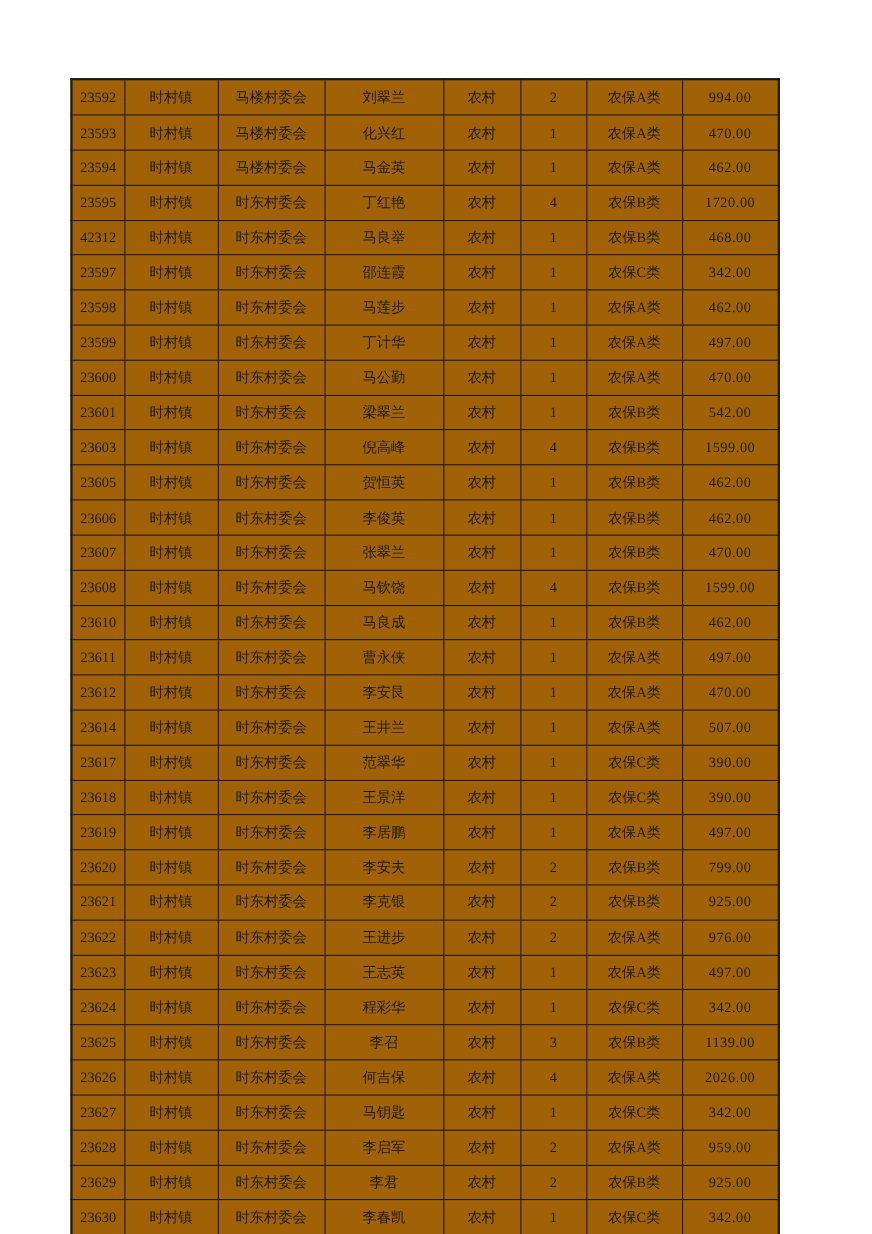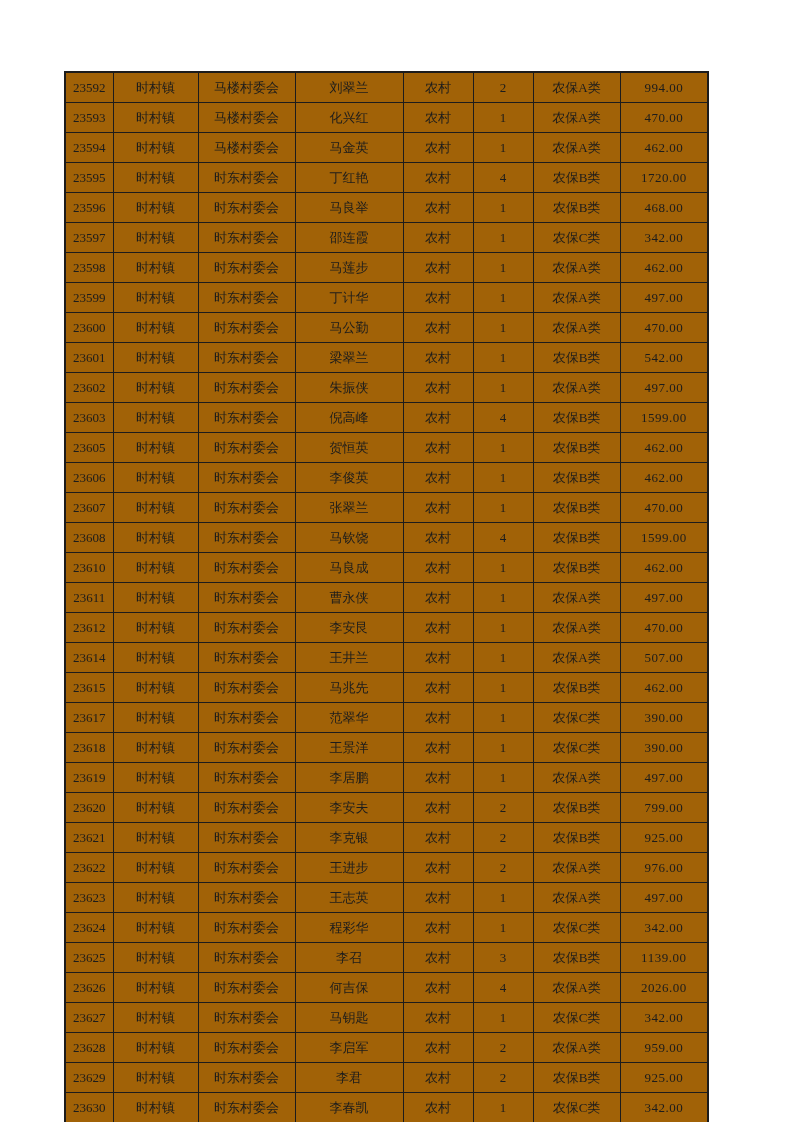--- a/index.html
+++ b/index.html
@@ -91,21 +91,21 @@
           <td>23595</td>
           <td>时村镇</td>
           <td>时东村委会</td>
           <td>丁红艳</td>
           <td>农村</td>
           <td>4</td>
           <td>农保B类</td>
           <td class="amount">1720.00</td>
         </tr>
         <tr>
-          <td>23596</td>
+          <td>42312</td>
           <td>时村镇</td>
           <td>时东村委会</td>
           <td>马良举</td>
           <td>农村</td>
           <td>1</td>
           <td>农保B类</td>
           <td class="amount">468.00</td>
         </tr>
         <tr>
           <td>23597</td>
@@ -151,128 +151,108 @@
           <td>23601</td>
           <td>时村镇</td>
           <td>时东村委会</td>
           <td>梁翠兰</td>
           <td>农村</td>
           <td>1</td>
           <td>农保B类</td>
           <td class="amount">542.00</td>
         </tr>
         <tr>
-          <td>23602</td>
-          <td>时村镇</td>
-          <td>时东村委会</td>
-          <td>朱振侠</td>
+          <td>23603</td>
+          <td>时村镇</td>
+          <td>时东村委会</td>
+          <td>倪高峰</td>
+          <td>农村</td>
+          <td>4</td>
+          <td>农保B类</td>
+          <td class="amount">1599.00</td>
+        </tr>
+        <tr>
+          <td>23605</td>
+          <td>时村镇</td>
+          <td>时东村委会</td>
+          <td>贺恒英</td>
+          <td>农村</td>
+          <td>1</td>
+          <td>农保B类</td>
+          <td class="amount">462.00</td>
+        </tr>
+        <tr>
+          <td>23606</td>
+          <td>时村镇</td>
+          <td>时东村委会</td>
+          <td>李俊英</td>
+          <td>农村</td>
+          <td>1</td>
+          <td>农保B类</td>
+          <td class="amount">462.00</td>
+        </tr>
+        <tr>
+          <td>23607</td>
+          <td>时村镇</td>
+          <td>时东村委会</td>
+          <td>张翠兰</td>
+          <td>农村</td>
+          <td>1</td>
+          <td>农保B类</td>
+          <td class="amount">470.00</td>
+        </tr>
+        <tr>
+          <td>23608</td>
+          <td>时村镇</td>
+          <td>时东村委会</td>
+          <td>马钦饶</td>
+          <td>农村</td>
+          <td>4</td>
+          <td>农保B类</td>
+          <td class="amount">1599.00</td>
+        </tr>
+        <tr>
+          <td>23610</td>
+          <td>时村镇</td>
+          <td>时东村委会</td>
+          <td>马良成</td>
+          <td>农村</td>
+          <td>1</td>
+          <td>农保B类</td>
+          <td class="amount">462.00</td>
+        </tr>
+        <tr>
+          <td>23611</td>
+          <td>时村镇</td>
+          <td>时东村委会</td>
+          <td>曹永侠</td>
           <td>农村</td>
           <td>1</td>
           <td>农保A类</td>
           <td class="amount">497.00</td>
         </tr>
         <tr>
-          <td>23603</td>
-          <td>时村镇</td>
-          <td>时东村委会</td>
-          <td>倪高峰</td>
-          <td>农村</td>
-          <td>4</td>
-          <td>农保B类</td>
-          <td class="amount">1599.00</td>
-        </tr>
-        <tr>
-          <td>23605</td>
-          <td>时村镇</td>
-          <td>时东村委会</td>
-          <td>贺恒英</td>
-          <td>农村</td>
-          <td>1</td>
-          <td>农保B类</td>
-          <td class="amount">462.00</td>
-        </tr>
-        <tr>
-          <td>23606</td>
-          <td>时村镇</td>
-          <td>时东村委会</td>
-          <td>李俊英</td>
-          <td>农村</td>
-          <td>1</td>
-          <td>农保B类</td>
-          <td class="amount">462.00</td>
-        </tr>
-        <tr>
-          <td>23607</td>
-          <td>时村镇</td>
-          <td>时东村委会</td>
-          <td>张翠兰</td>
-          <td>农村</td>
-          <td>1</td>
-          <td>农保B类</td>
+          <td>23612</td>
+          <td>时村镇</td>
+          <td>时东村委会</td>
+          <td>李安艮</td>
+          <td>农村</td>
+          <td>1</td>
+          <td>农保A类</td>
           <td class="amount">470.00</td>
         </tr>
         <tr>
-          <td>23608</td>
-          <td>时村镇</td>
-          <td>时东村委会</td>
-          <td>马钦饶</td>
-          <td>农村</td>
-          <td>4</td>
-          <td>农保B类</td>
-          <td class="amount">1599.00</td>
-        </tr>
-        <tr>
-          <td>23610</td>
-          <td>时村镇</td>
-          <td>时东村委会</td>
-          <td>马良成</td>
-          <td>农村</td>
-          <td>1</td>
-          <td>农保B类</td>
-          <td class="amount">462.00</td>
-        </tr>
-        <tr>
-          <td>23611</td>
-          <td>时村镇</td>
-          <td>时东村委会</td>
-          <td>曹永侠</td>
-          <td>农村</td>
-          <td>1</td>
-          <td>农保A类</td>
-          <td class="amount">497.00</td>
-        </tr>
-        <tr>
-          <td>23612</td>
-          <td>时村镇</td>
-          <td>时东村委会</td>
-          <td>李安艮</td>
-          <td>农村</td>
-          <td>1</td>
-          <td>农保A类</td>
-          <td class="amount">470.00</td>
-        </tr>
-        <tr>
           <td>23614</td>
           <td>时村镇</td>
           <td>时东村委会</td>
           <td>王井兰</td>
           <td>农村</td>
           <td>1</td>
           <td>农保A类</td>
           <td class="amount">507.00</td>
-        </tr>
-        <tr>
-          <td>23615</td>
-          <td>时村镇</td>
-          <td>时东村委会</td>
-          <td>马兆先</td>
-          <td>农村</td>
-          <td>1</td>
-          <td>农保B类</td>
-          <td class="amount">462.00</td>
         </tr>
         <tr>
           <td>23617</td>
           <td>时村镇</td>
           <td>时东村委会</td>
           <td>范翠华</td>
           <td>农村</td>
           <td>1</td>
           <td>农保C类</td>
           <td class="amount">390.00</td>

